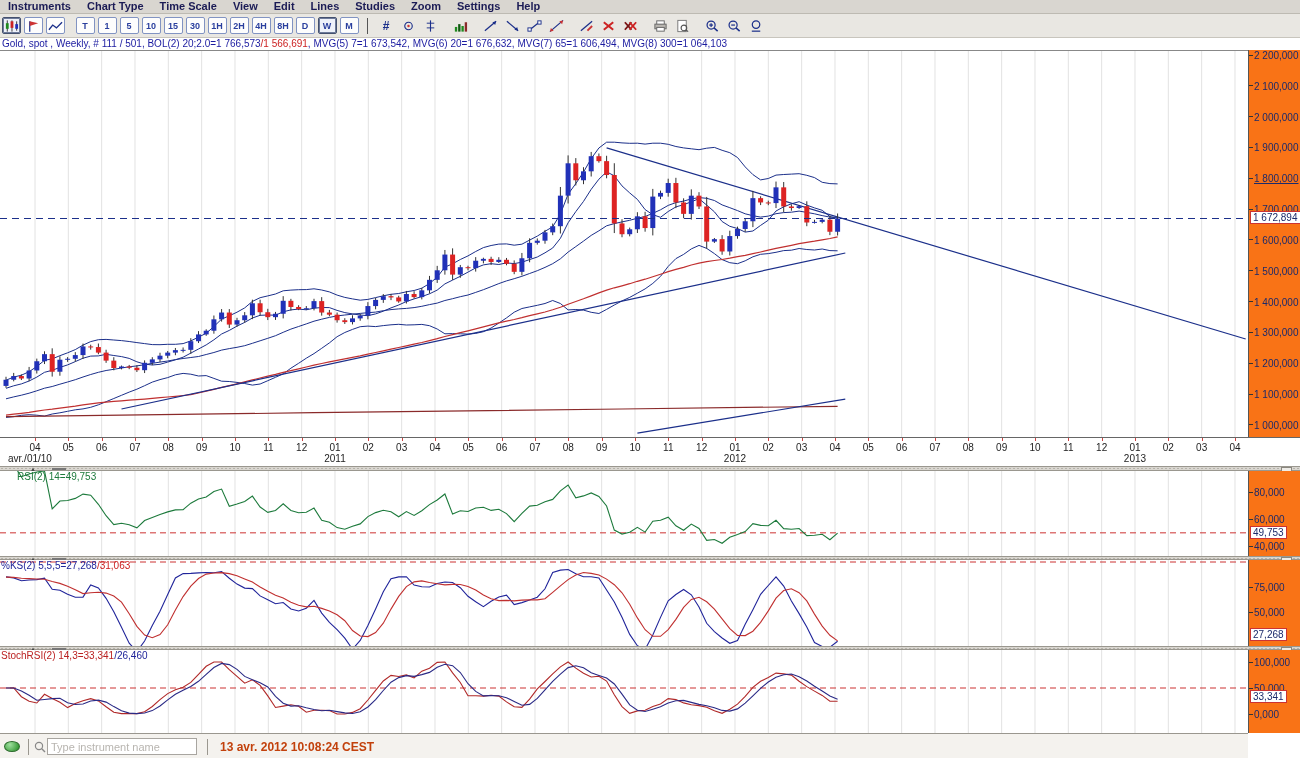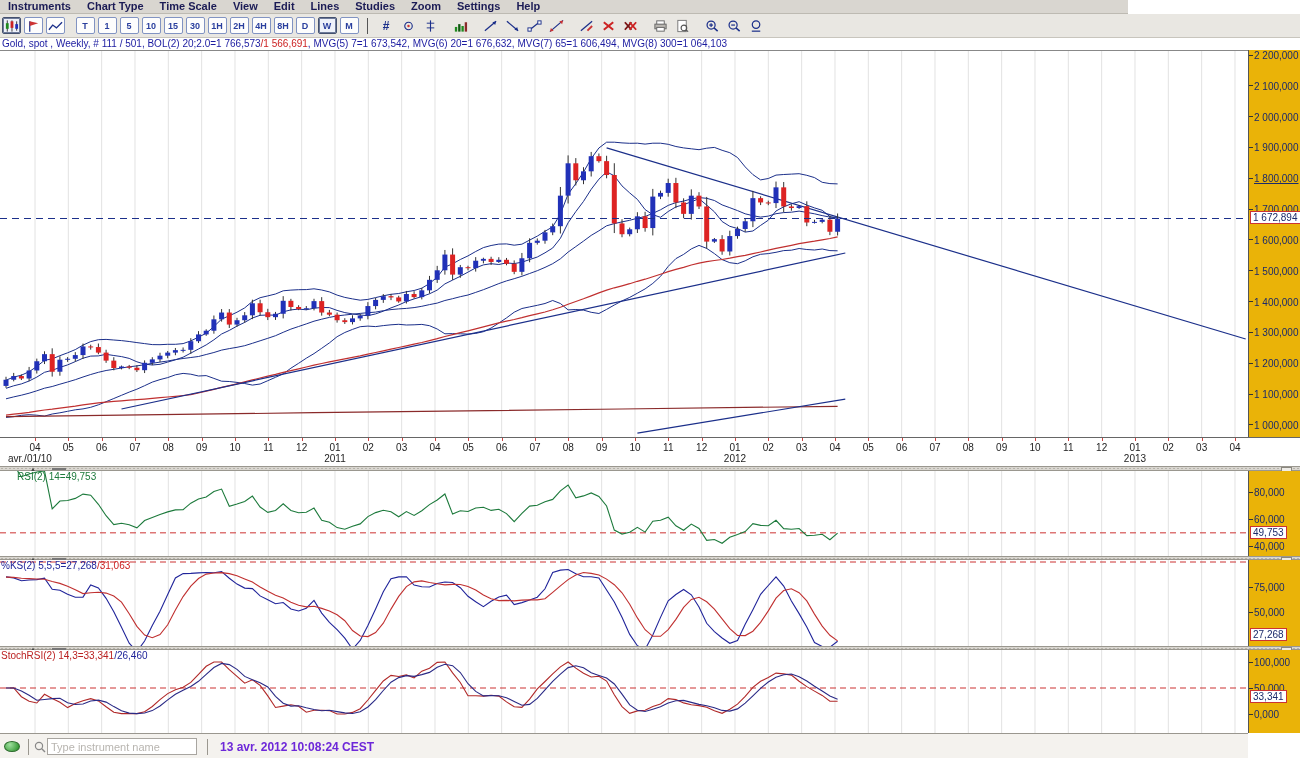--- a/index.html
+++ b/index.html
@@ -1,39 +1,39 @@
 <!DOCTYPE html>
 <html><head>
 <meta charset="utf-8">
 <style>
   html,body{margin:0;padding:0;background:#fff;}
   #app{position:relative;width:1300px;height:758px;overflow:hidden;
        font-family:"Liberation Sans",sans-serif;background:#fff;user-select:none;}
   .abs{position:absolute;}
   
-  #menubar{left:0;top:0;width:1128px;height:13px;background:#d9d6d0;display:flex;align-items:center;
+  #menubar{left:0;top:0;width:1300px;height:13px;background:#d9d6d0;display:flex;align-items:center;
            font-size:11px;font-weight:bold;color:#1b1b55;border-bottom:1px solid #bdbab2;}
   .menu-item{padding:0 8px;white-space:nowrap;cursor:default;line-height:13px;}
   
   #toolbar{left:0;top:14px;width:1300px;height:23px;background:#e9e7e2;display:flex;align-items:center;
            border-bottom:1px solid #c8c5bd;}
   .tbtn{width:19px;height:17px;margin:0 1.5px;background:#fdfdfd;border:1px solid #8193c2;border-radius:2px;
         display:flex;align-items:center;justify-content:center;font-size:9px;font-weight:bold;color:#2a3f9e;
         box-sizing:border-box;cursor:pointer;}
   .tbtn.sel{border:1px solid #44506e;box-shadow:0 0 0 1px #6d7a9a inset;background:#eef1fa;}
   .tb-sep{width:1px;height:16px;background:#555;margin:0 7px;}
   .tb-gap{width:8px;}
   .tbtn svg{display:block;}
   
   #titlebar{left:0;top:38px;width:1300px;height:12px;background:#fff;font-size:10px;white-space:nowrap;
             line-height:12px;padding-left:2px;}
   
   .plotwrap{background:#fff;}
   #main-plot{left:0;top:50px;width:1248px;height:387px;border-top:1px solid #888;}
-  .axis-strip{background:#eab308;border-left:1px solid #555;font-size:10px;color:#1b2a6b;}
+  .axis-strip{background:#f97316;border-left:1px solid #555;font-size:10px;color:#1b2a6b;}
   .tick-label{position:absolute;left:5px;white-space:nowrap;}
   .tick-dash{position:absolute;left:0;width:4px;height:1px;background:#333;}
   .cur-box{position:absolute;left:1px;border:1px solid #cc3333;background:#fff;color:#1b2a6b;
            font-size:10px;padding:0 2px;line-height:11px;white-space:nowrap;}
   
   #xaxis{left:0;top:437px;width:1300px;height:29px;background:#fff;border-top:1px solid #666;font-size:10px;color:#222;}
   .xtick{position:absolute;top:0;width:1px;height:3px;background:#cc4444;}
   .xmonth{position:absolute;top:4px;transform:translateX(-50%);color:#222;}
   .xyear{position:absolute;top:15px;transform:translateX(-50%);color:#222;}
   .xyear.first{transform:none;}
@@ -46,21 +46,21 @@
   .panel-label{position:absolute;left:1px;top:0;font-size:10px;white-space:nowrap;z-index:3;}
   
   #statusbar{left:0;top:733px;width:1248px;height:25px;background:#f4f2ee;border-top:1px solid #9a978f;
              display:flex;align-items:center;font-size:12px;}
   #status-led{width:14px;height:9px;border-radius:50%;background:radial-gradient(circle at 35% 30%,#9fe09f,#1f8a1f);
               border:1px solid #2a6a2a;margin:0 4px 0 4px;}
   .vsep{width:1px;height:16px;background:#9a978f;margin:0 4px;}
   #search-input{width:142px;height:15px;border:1px solid #a8a5a0;font-size:11px;font-family:"Liberation Sans",sans-serif;
                 color:#444;padding:0 3px;background:#fff;}
   #search-input::placeholder{color:#b8b5b0;}
-  #datetime{font-weight:bold;color:#6d28d9;margin-left:8px;white-space:nowrap;}
+  #datetime{font-weight:bold;color:#c2410c;margin-left:8px;white-space:nowrap;}
   svg{display:block;}
 </style>
 </head>
 <body>
 
 <div id="app">
   <div id="menubar" class="abs">
       <div class="menu-item">Instruments</div>
       <div class="menu-item">Chart Type</div>
       <div class="menu-item">Time Scale</div>

